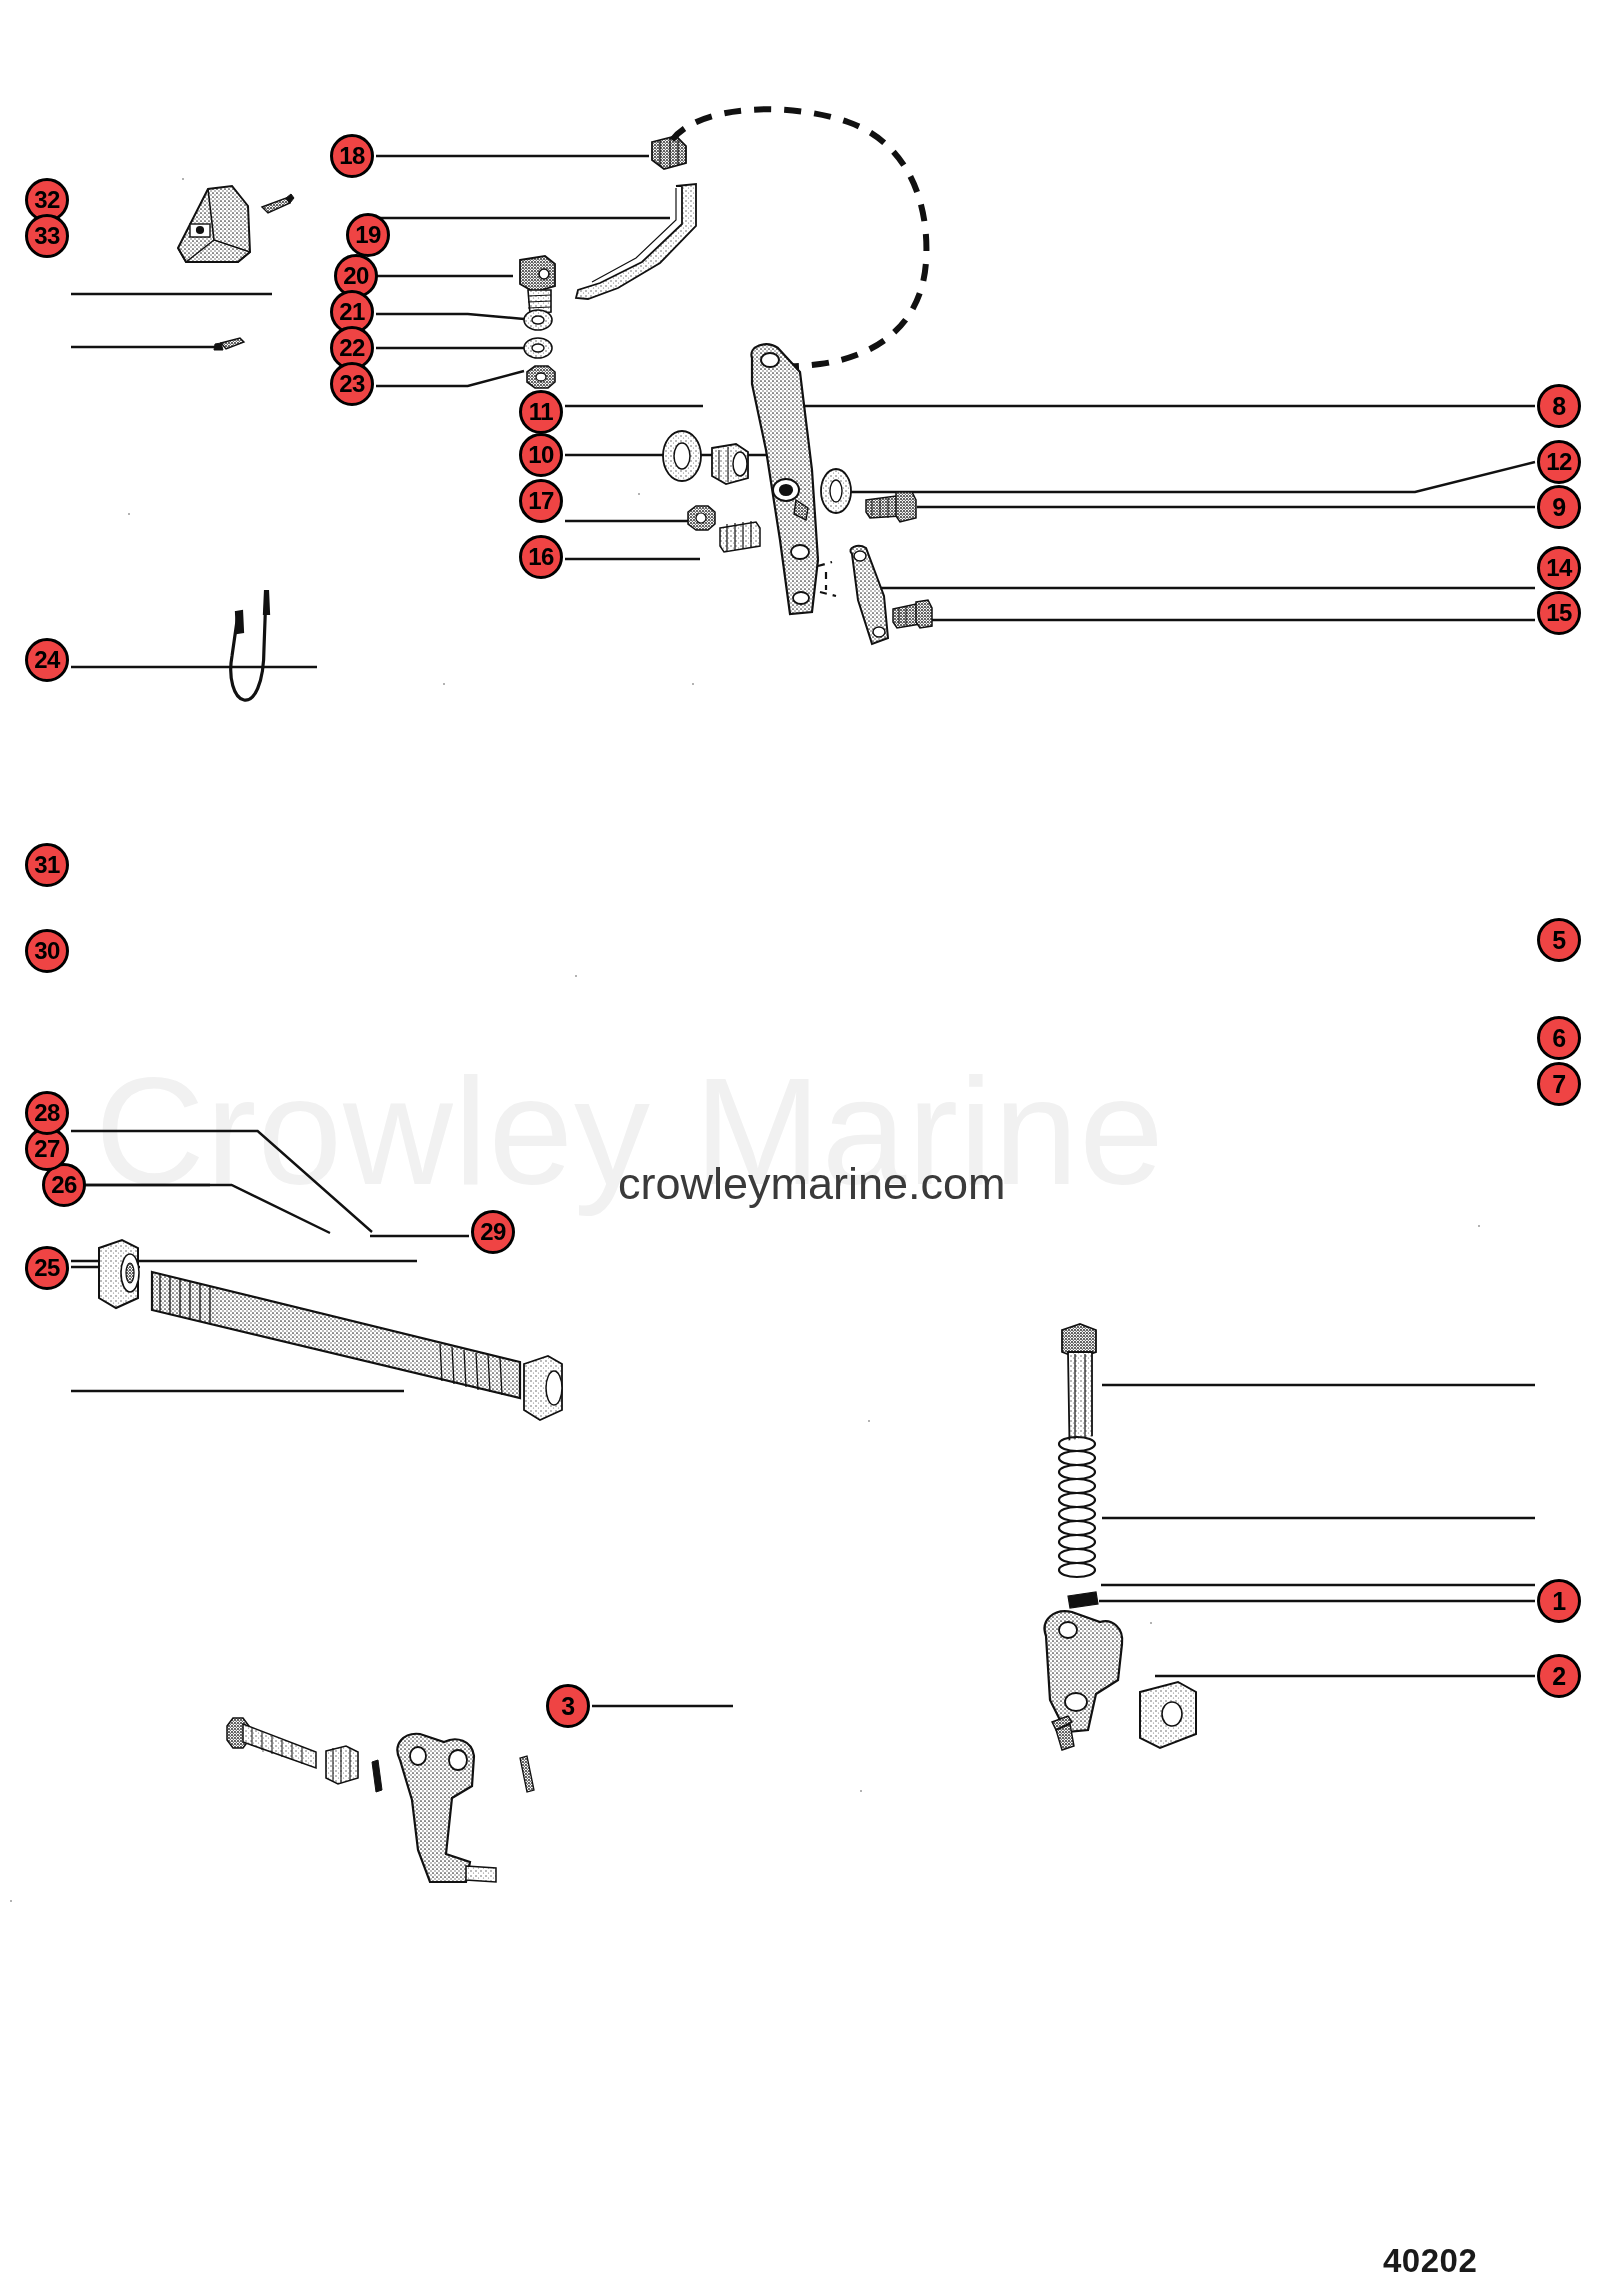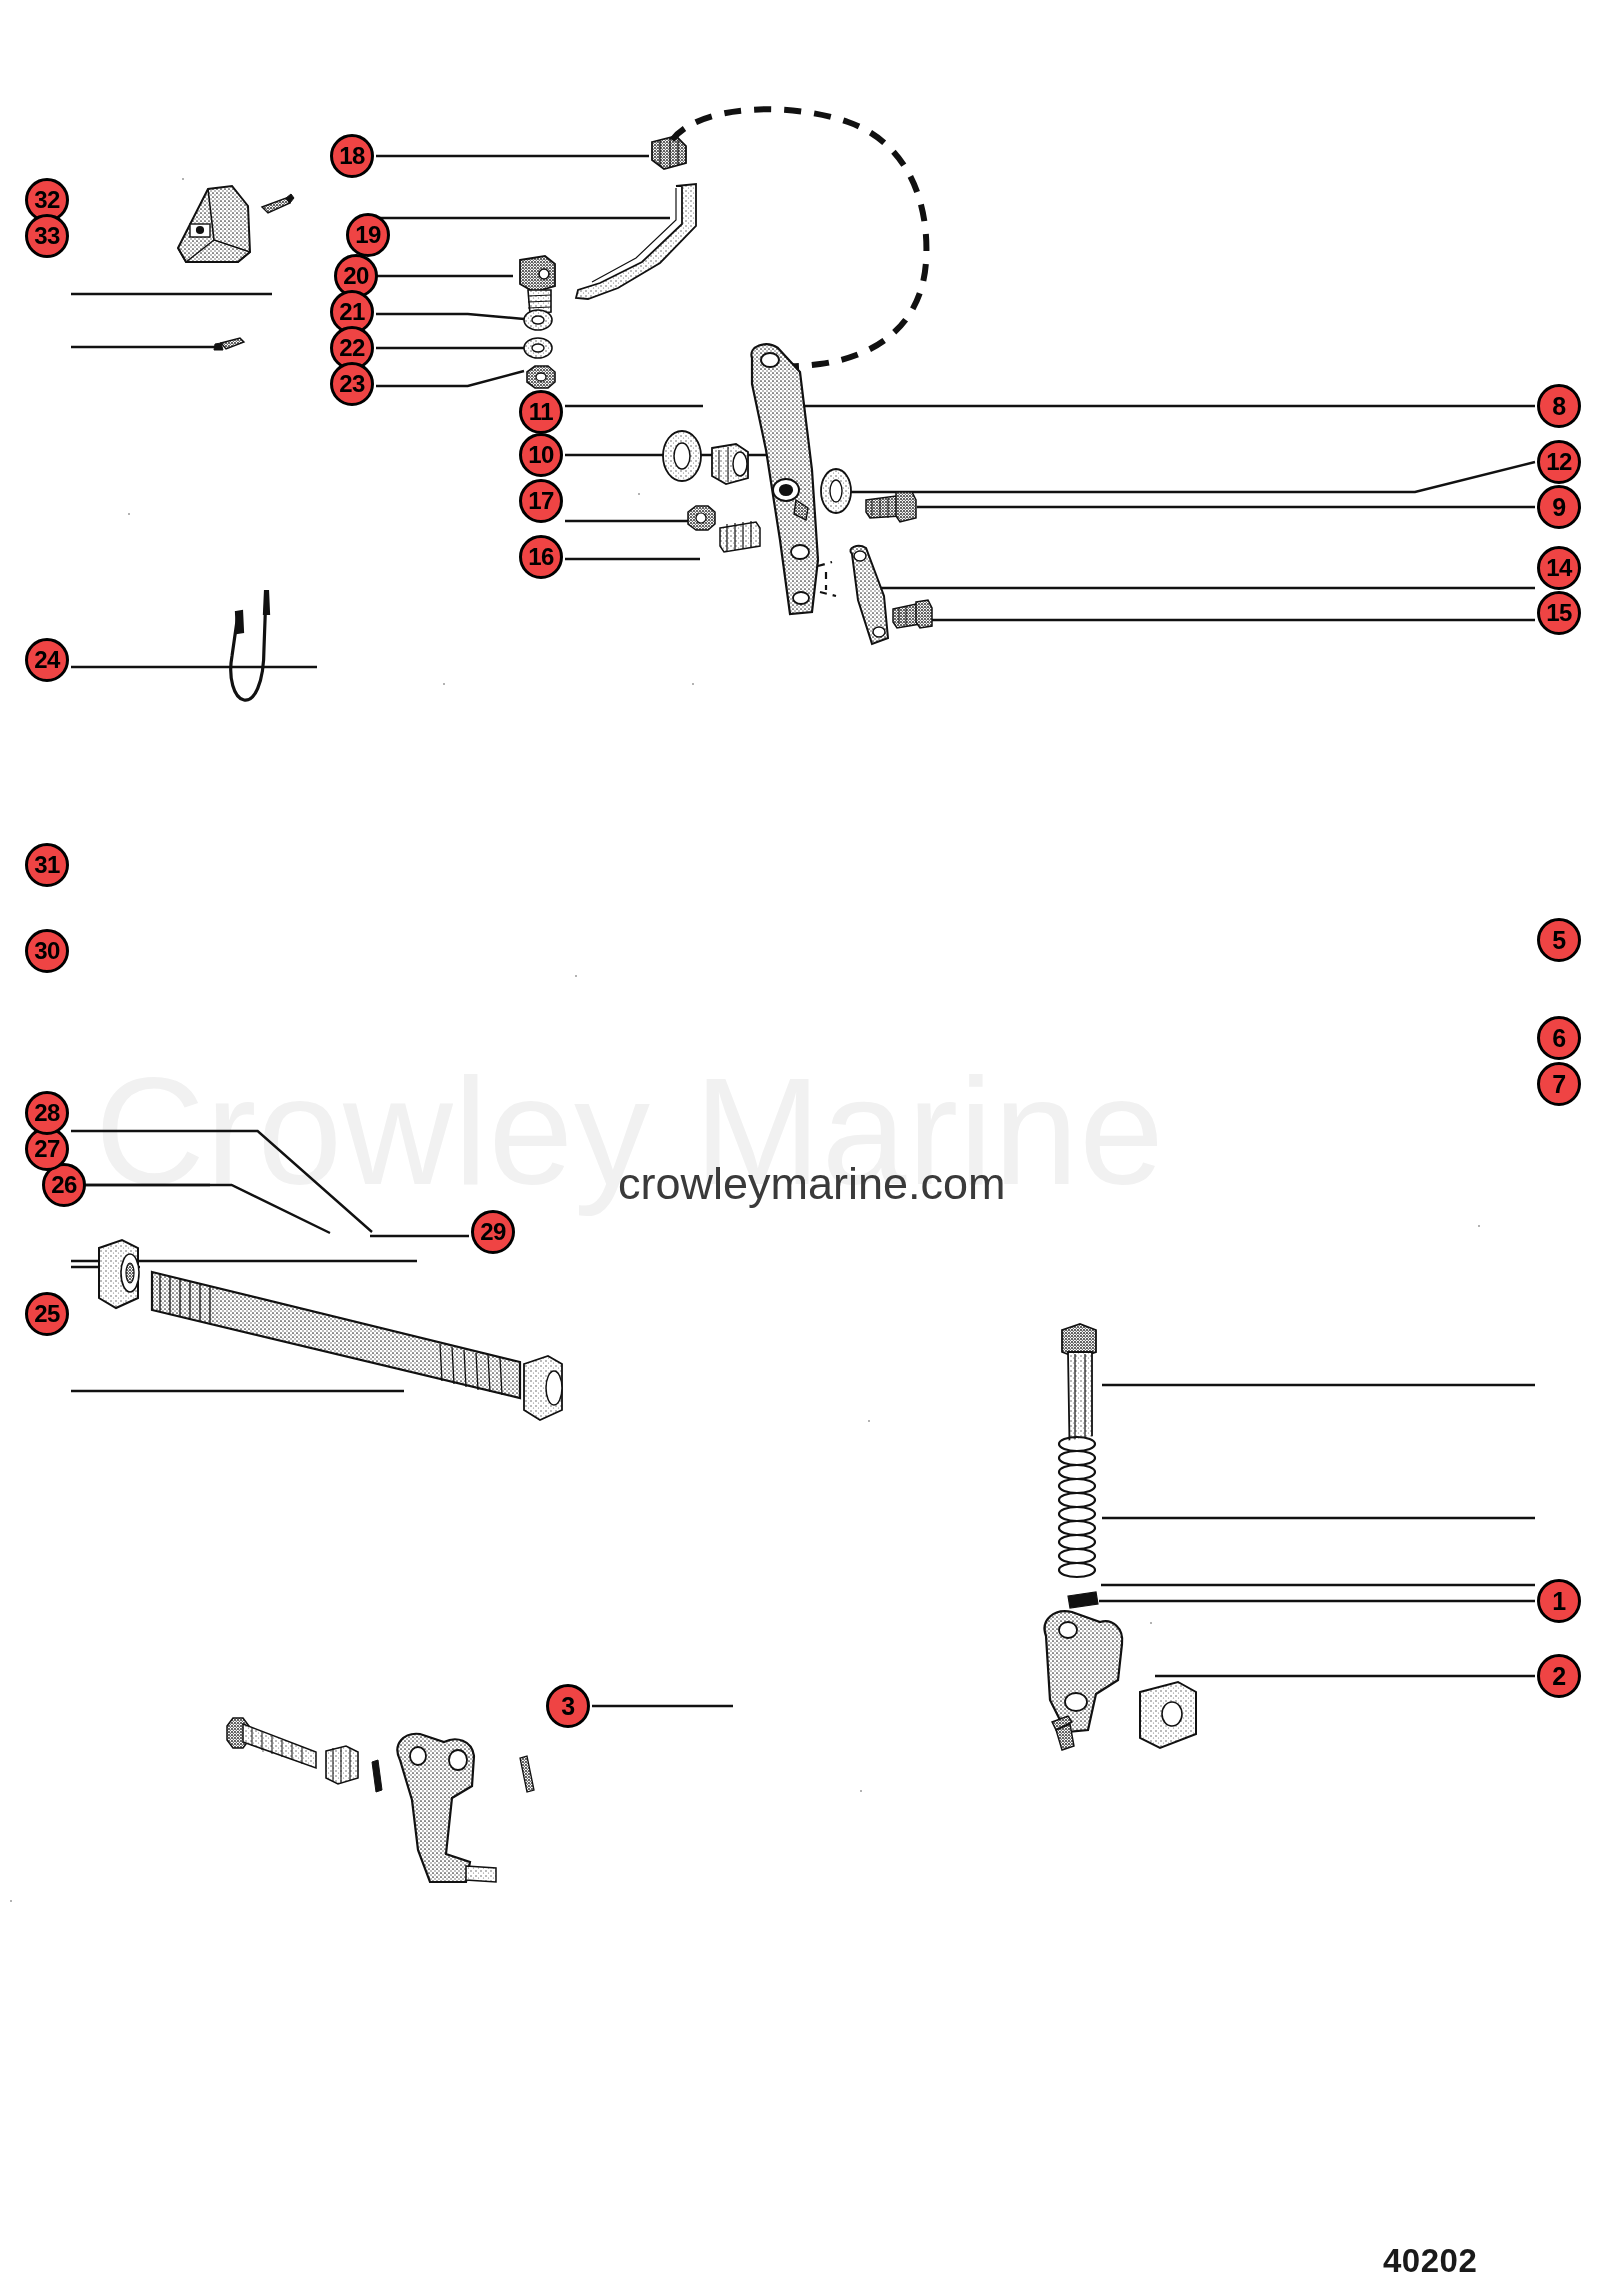--- a/index.html
+++ b/index.html
@@ -363,21 +363,21 @@
       <div class="callout small" style="left: 1537px; top: 591px;">15</div>
       <div class="callout small" style="left: 519px; top: 535px;">16</div>
       <div class="callout small" style="left: 519px; top: 479px;">17</div>
       <div class="callout small" style="left: 330px; top: 134px;">18</div>
       <div class="callout small" style="left: 346px; top: 196px; margin-top: 17px;">19</div>
       <div class="callout small" style="left: 334px; top: 254px;">20</div>
       <div class="callout small" style="left: 330px; top: 290px;">21</div>
       <div class="callout small" style="left: 330px; top: 326px;">22</div>
       <div class="callout small" style="left: 330px; top: 362px;">23</div>
       <div class="callout small" style="left: 25px; top: 638px;">24</div>
-      <div class="callout small" style="left: 25px; top: 1292px;">25</div>
+      <div class="callout small" style="left: 25px; top: 1246px;">25</div>
       <div class="callout small" style="left: 42px; top: 1163px;">26</div>
       <div class="callout small" style="left: 25px; top: 1127px;">27</div>
       <div class="callout small" style="left: 25px; top: 1091px;">28</div>
       <div class="callout small" style="left: 471px; top: 1210px;">29</div>
       <div class="callout small" style="left: 25px; top: 929px;">30</div>
       <div class="callout small" style="left: 25px; top: 843px;">31</div>
       <div class="callout small" style="left: 25px; top: 178px; text-align: right;">32</div>
       <div class="callout small" style="left: 25px; top: 214px;">33</div>
     </div>
 

